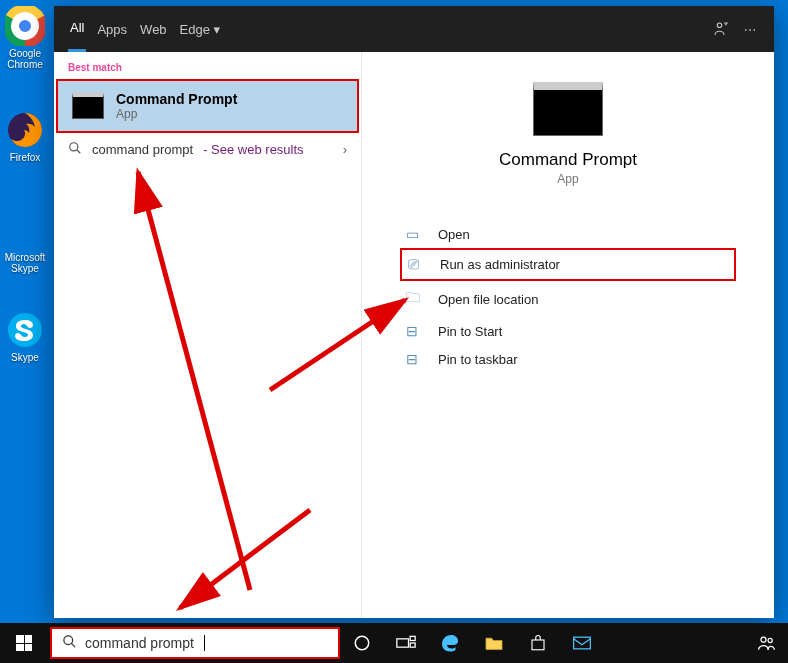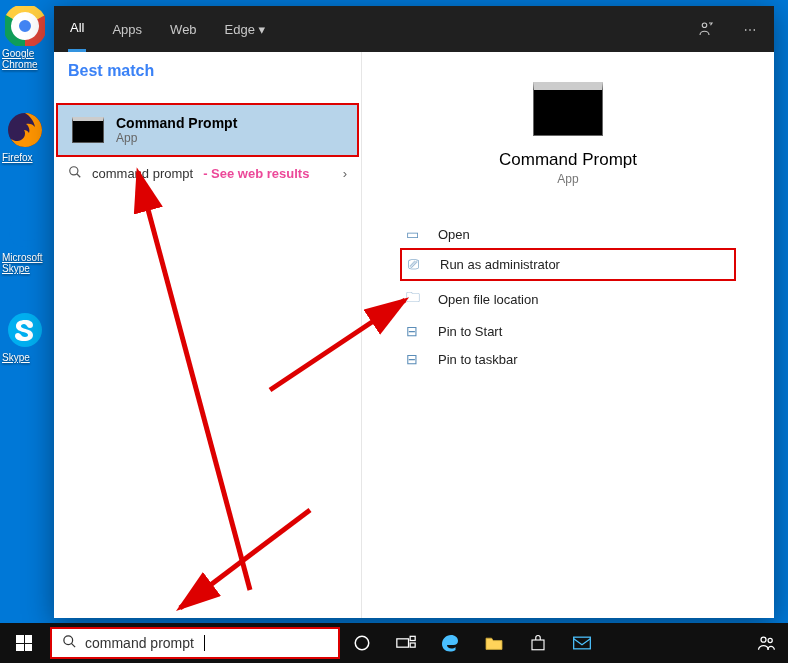--- a/index.html
+++ b/index.html
@@ -1,45 +1,45 @@
 <!DOCTYPE html>
 <html><head>
 <meta charset="utf-8">
 <style>
   * { box-sizing: border-box; margin: 0; padding: 0; font-family: "Segoe UI", sans-serif; }
   body { width: 788px; height: 663px; background: #0078d7; position: relative; overflow: hidden; }
 
   
-  .desktop-icon { position: absolute; width: 46px; text-align: left; color: #fff; font-size: 10px; text-shadow: 0 1px 2px rgba(0,0,0,.6); text-decoration: underline; }
+  .desktop-icon { position: absolute; width: 46px; text-align: center; color: #fff; font-size: 10px; text-shadow: 0 1px 2px rgba(0,0,0,.6); }
   .desktop-icon .ic { width: 40px; height: 40px; margin: 0 auto 2px; border-radius: 6px; }
   .di-chrome { top: 6px; left: 2px; }
   .di-firefox { top: 110px; left: 2px; }
   .di-edge { top: 210px; left: 2px; }
   .di-skype { top: 310px; left: 2px; }
 
   
   .start-panel { position: absolute; left: 54px; top: 6px; width: 720px; height: 612px; display: flex; background: #fff; box-shadow: 0 6px 28px rgba(0,0,0,.4); }
 
-  .search-header { position: absolute; top: 0; left: 0; right: 0; height: 46px; background: #202020; display: flex; align-items: center; padding: 0 14px; color: #c8c8c8; font-size: 13px; gap: 24px; text-align: center; }
+  .search-header { position: absolute; top: 0; left: 0; right: 0; height: 46px; background: #202020; display: flex; align-items: center; padding: 0 14px; color: #c8c8c8; font-size: 13px; gap: 9px; text-align: center; }
   .search-header .tab { padding: 14px 2px; cursor: pointer; }
   .search-header .tab.active { color: #fff; border-bottom: 3px solid #3393df; }
   .header-spacer { flex: 1; }
   .header-ic { width: 20px; height: 20px; display:flex; align-items:center; justify-content:center; color:#c8c8c8; }
 
   .left-col { width: 308px; padding-top:46px; border-right: 1px solid #e6e6e6; }
   .right-col { flex: 1; padding-top:46px; }
 
-  .section-label { font-size: 16px; font-weight: 600; padding: 10px 14px 23px; color:#3b82f6; }
+  .section-label { font-size: 10px; font-weight: 600; padding: 10px 14px 6px; color:#ec4899; }
   .best-match { display:flex; align-items:center; gap:12px; padding:10px 14px; background:#b7d4ea; border:2px solid #d00; margin:0 2px; }
   .bm-icon { width:32px; height:26px; background:#000; border:1px solid #555; border-top:4px solid #ccc; }
   .bm-text .title { font-size:14px; font-weight:600; }
   .bm-text .sub { font-size:12px; color:#666; }
 
   .web-row { display:flex; align-items:center; gap:10px; padding:8px 14px; font-size:13px; color:#333; }
-  .web-row .hint { color:#ec4899;font-weight:bold; }
+  .web-row .hint { color:#701a75; }
   .chev { margin-left:auto; color:#666; }
 
   .right-inner { padding: 30px 20px 0; text-align:center; }
   .big-icon { width:70px; height:54px; background:#000; border:1px solid #666; border-top:8px solid #ccc; margin:0 auto 14px; }
   .app-title { font-size:17px; font-weight:400; margin-bottom:2px; }
   .app-sub { font-size:12px; color:#777; margin-bottom:34px; }
 
   .action-row { display:flex; align-items:center; gap:14px; padding:6px 6px; font-size:13px; color:#222; text-align:left; }
   .action-row .glyph { width:18px; color:#5b8db8; font-size:14px; }
   .action-row.boxed { border:2px solid #d00; }

